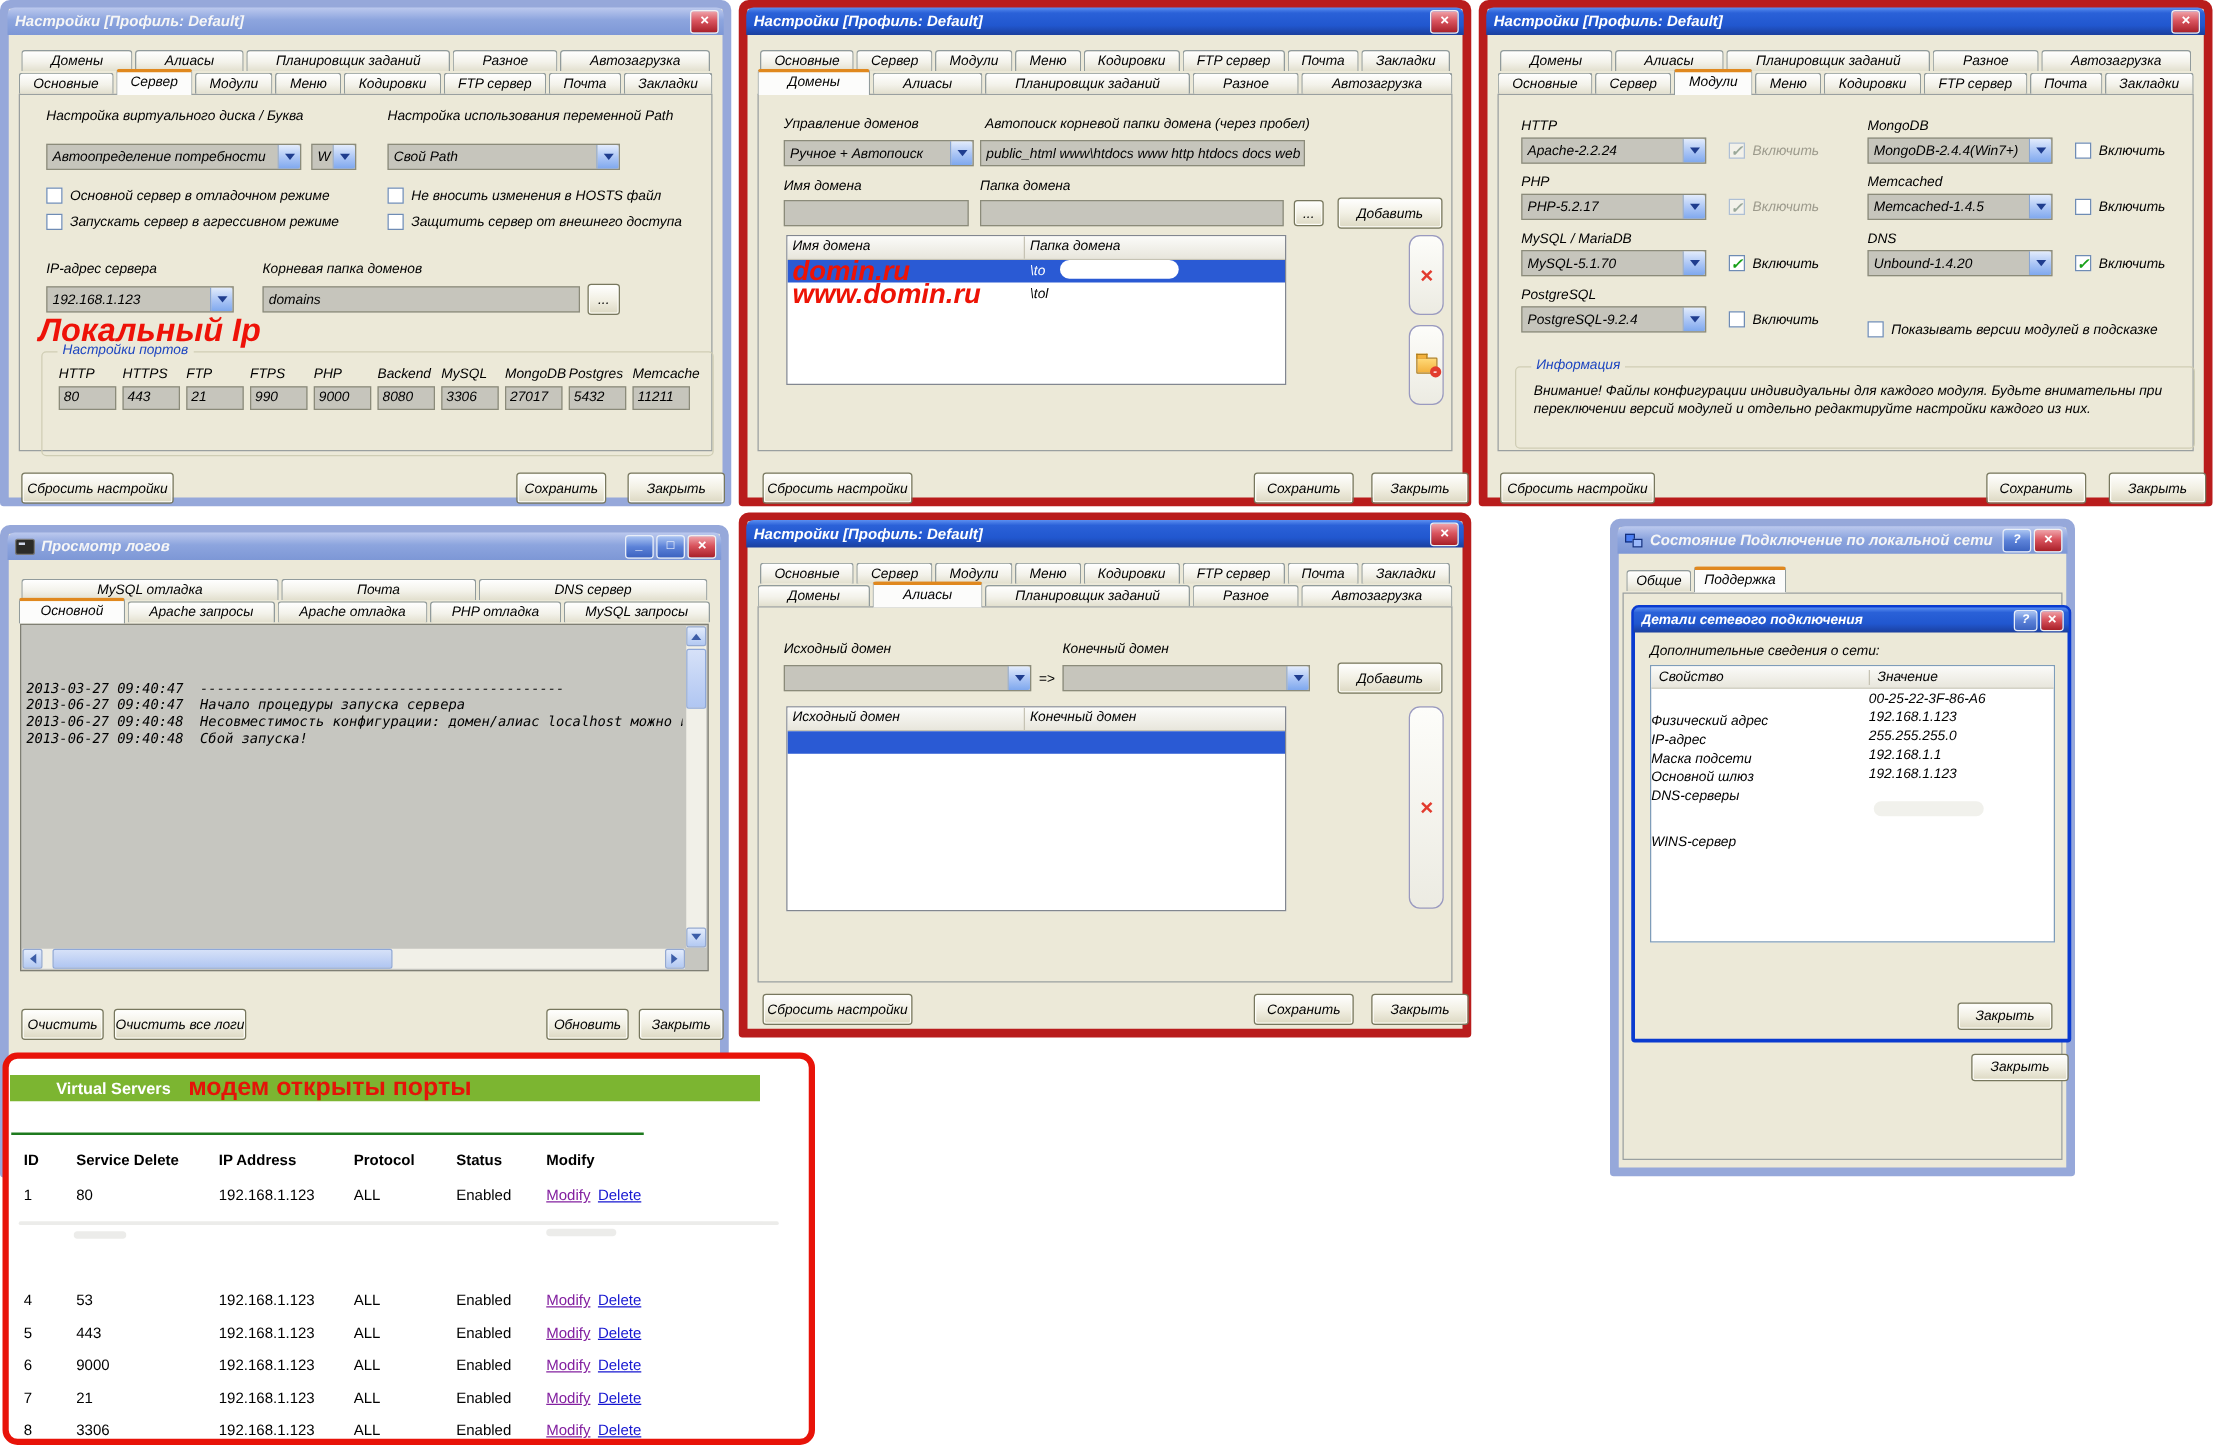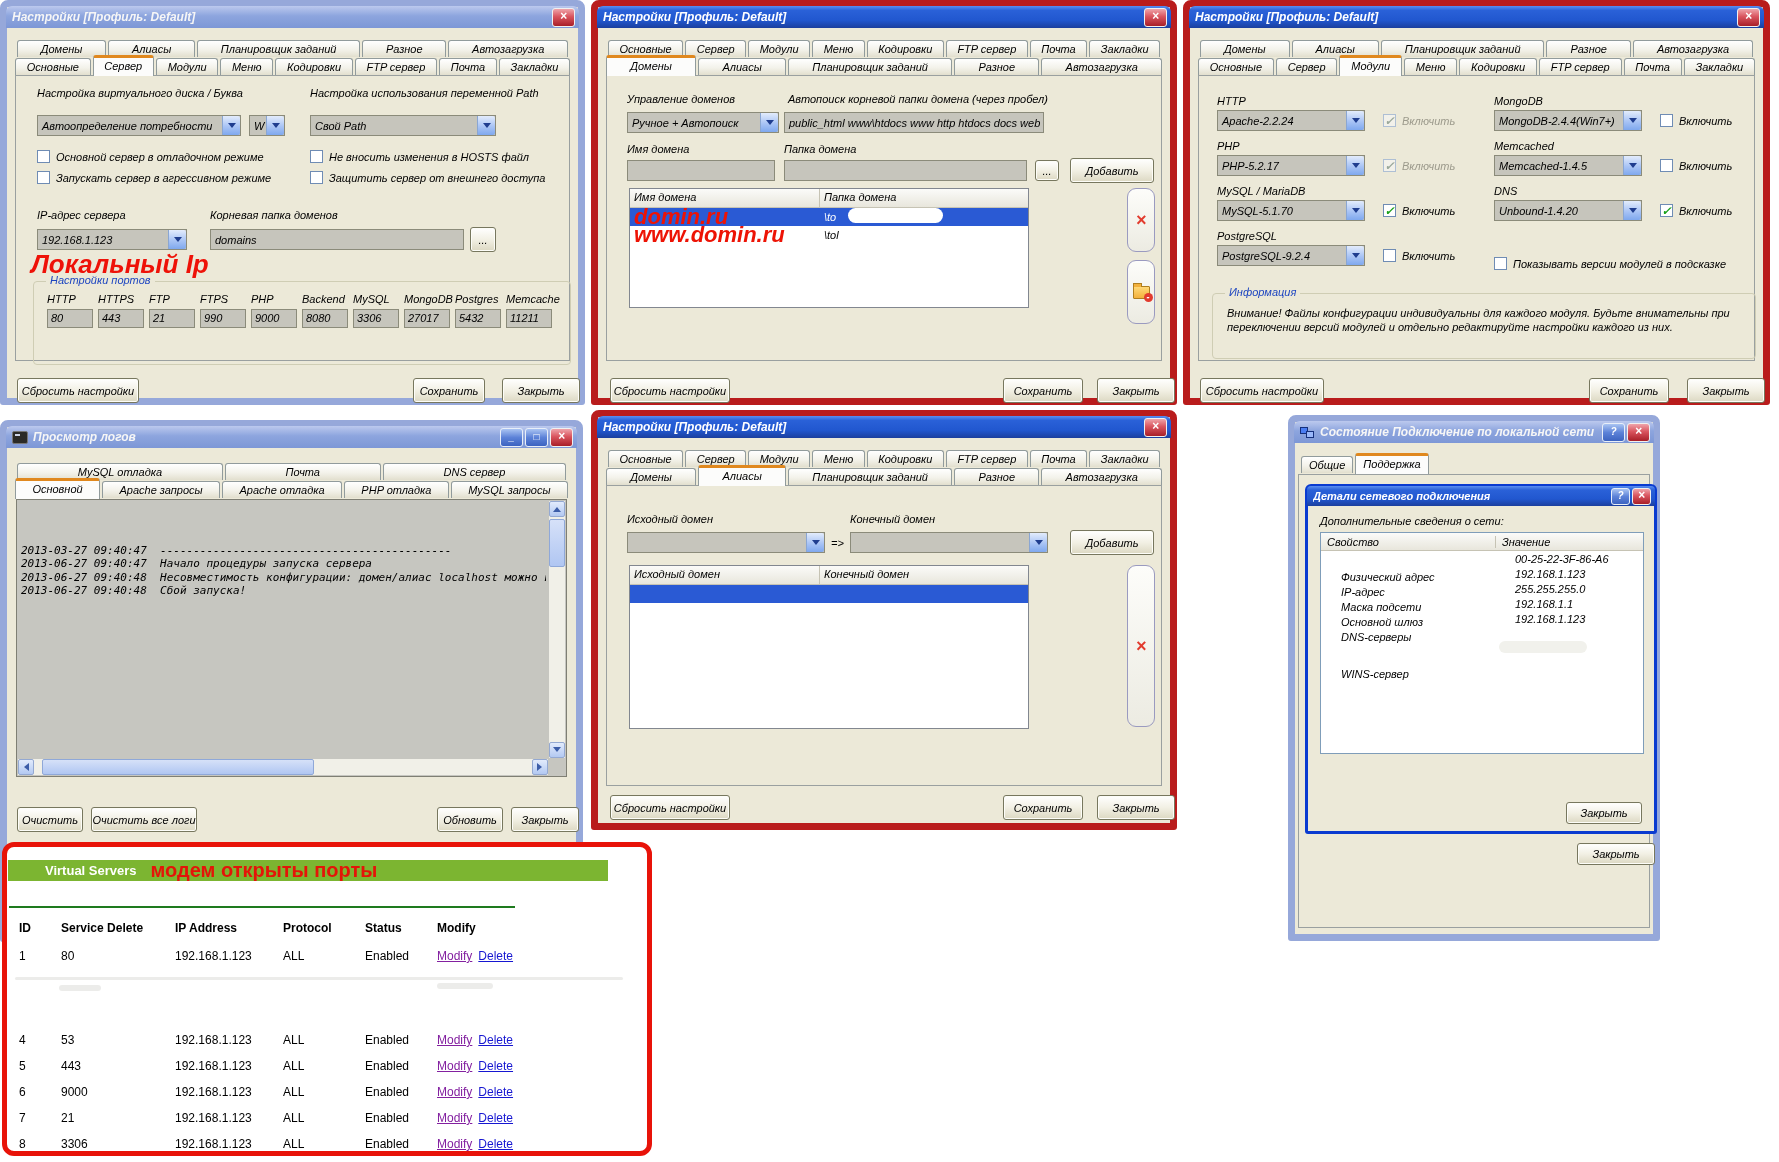--- a/index.html
+++ b/index.html
@@ -105,21 +105,21 @@
   .dialog{position:absolute;box-sizing:border-box;background:#ece9d8;border:3px solid #0a3bd0;border-radius:6px 6px 3px 3px;z-index:3;}
   .dtb{height:20px;margin:-1px -1px 0;border-radius:4px 4px 0 0;display:flex;align-items:center;padding:0 4px 0 6px;
       background:linear-gradient(180deg,#5a8ef0 0%,#2a61d8 20%,#2157cf 65%,#1b3f9e 100%);color:#fff;font-weight:bold;font-size:11px;}
   .dtb .xbtn,.dtb .wbtn{width:17px;height:15px;line-height:13px;}
   .ntable{position:absolute;background:#fff;border:1px solid #7f9db9;overflow:hidden;}
   .nhead{display:flex;height:17px;background:linear-gradient(#fbfbf9,#e8e6dc);border-bottom:1px solid #c6c3b4;
       font-size:11px;align-items:center;}
   .nh1{width:168px;padding-left:6px;border-right:1px solid #c6c3b4;}
   .nh2{flex:1;padding-left:6px;}
   .nrow{display:flex;font-size:11px;height:15px;align-items:center;}
-  .nprop{width:168px;padding-left:20px;flex:0 0 auto;margin-top:36px;}
+  .nprop{width:168px;padding-left:0;flex:0 0 auto;margin-top:36px;}
   .nval{flex:1;padding-left:6px;white-space:nowrap;}
   .nrow.wins{margin-top:22px;}
   
   .vs-frame{position:absolute;left:2px;top:842px;width:650px;height:314px;box-sizing:border-box;
       border:5px solid #e81309;border-radius:12px;background:#fff;z-index:1;}
   .vs-green{margin:13px 0 0 1px;width:600px;height:21px;background:#7cb531;display:flex;align-items:center;
       padding-left:37px;box-sizing:border-box;}
   .vs-title{color:#fff;font-weight:bold;font-size:13px;}
   .vs-note{color:#e41408;font-weight:bold;font-size:20px;margin-left:14px;white-space:nowrap;}
   .vs-body{position:relative;height:262px;}

